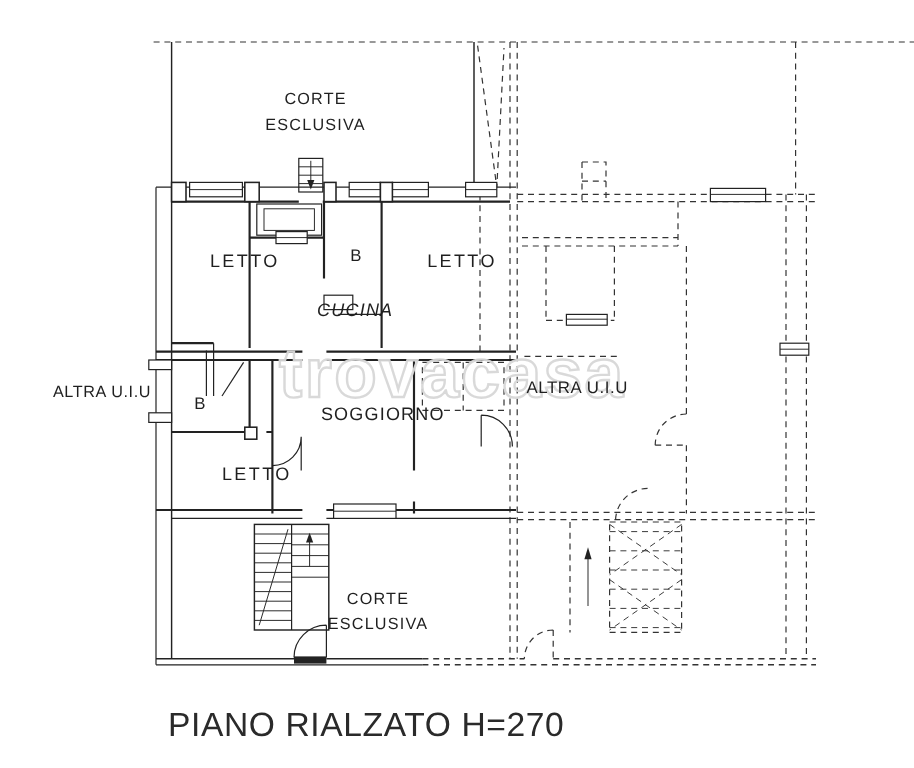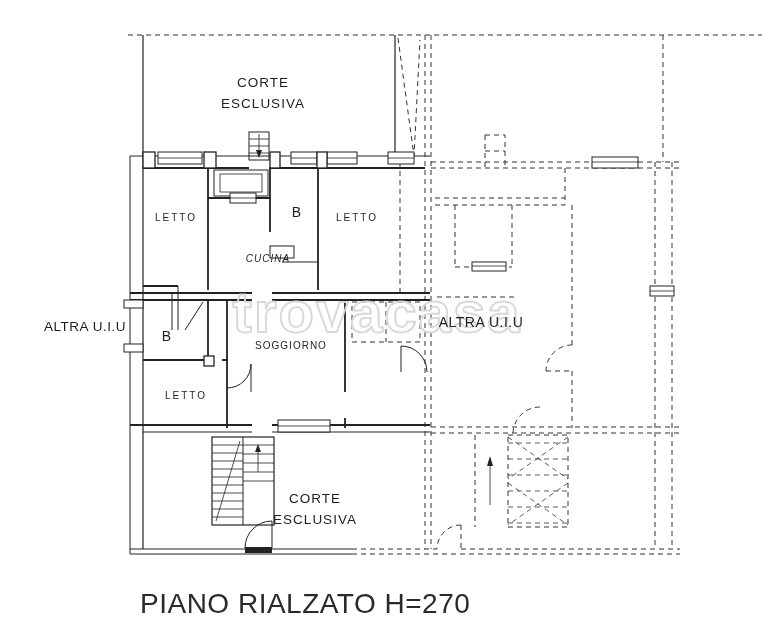--- a/index.html
+++ b/index.html
@@ -19,21 +19,21 @@
   .d{stroke:var(--dash);fill:none;stroke-dasharray:5 4;}
   .w08{stroke-width:.8;} .w1{stroke-width:1;} .w12{stroke-width:1.2;} .w18{stroke-width:1.8;}
   .winrect{fill:#ffffff;stroke:var(--line);stroke-width:1;}
   .pier{fill:#ffffff;stroke:var(--line);stroke-width:1.3;}
   .arrowhead{fill:var(--line);stroke:none;}
   .plan-label{
     position:absolute;transform:translate(-50%,-50%);
     color:var(--text);text-align:center;white-space:nowrap;
     font-size:13.5px;line-height:1.55;letter-spacing:1px;
   }
-  .fs14{font-size:14px;} .fs15{font-size:10px;letter-spacing:2px;}
+  .fs14{font-size:14px;} .fs15{font-size:15px;letter-spacing:2px;margin-left:28px;}
   .ls05{letter-spacing:.5px;text-align:right;} .ls1{letter-spacing:1px;}
   #watermark{
     position:absolute;left:377px;top:311px;transform:translate(-50%,-50%);
     font-size:58px;font-weight:600;letter-spacing:2px;
     color:var(--wm);
     -webkit-text-fill-color:transparent;
     -webkit-text-stroke:2px var(--wm);
     opacity:.95;pointer-events:none;
   }
   #plan-title{

